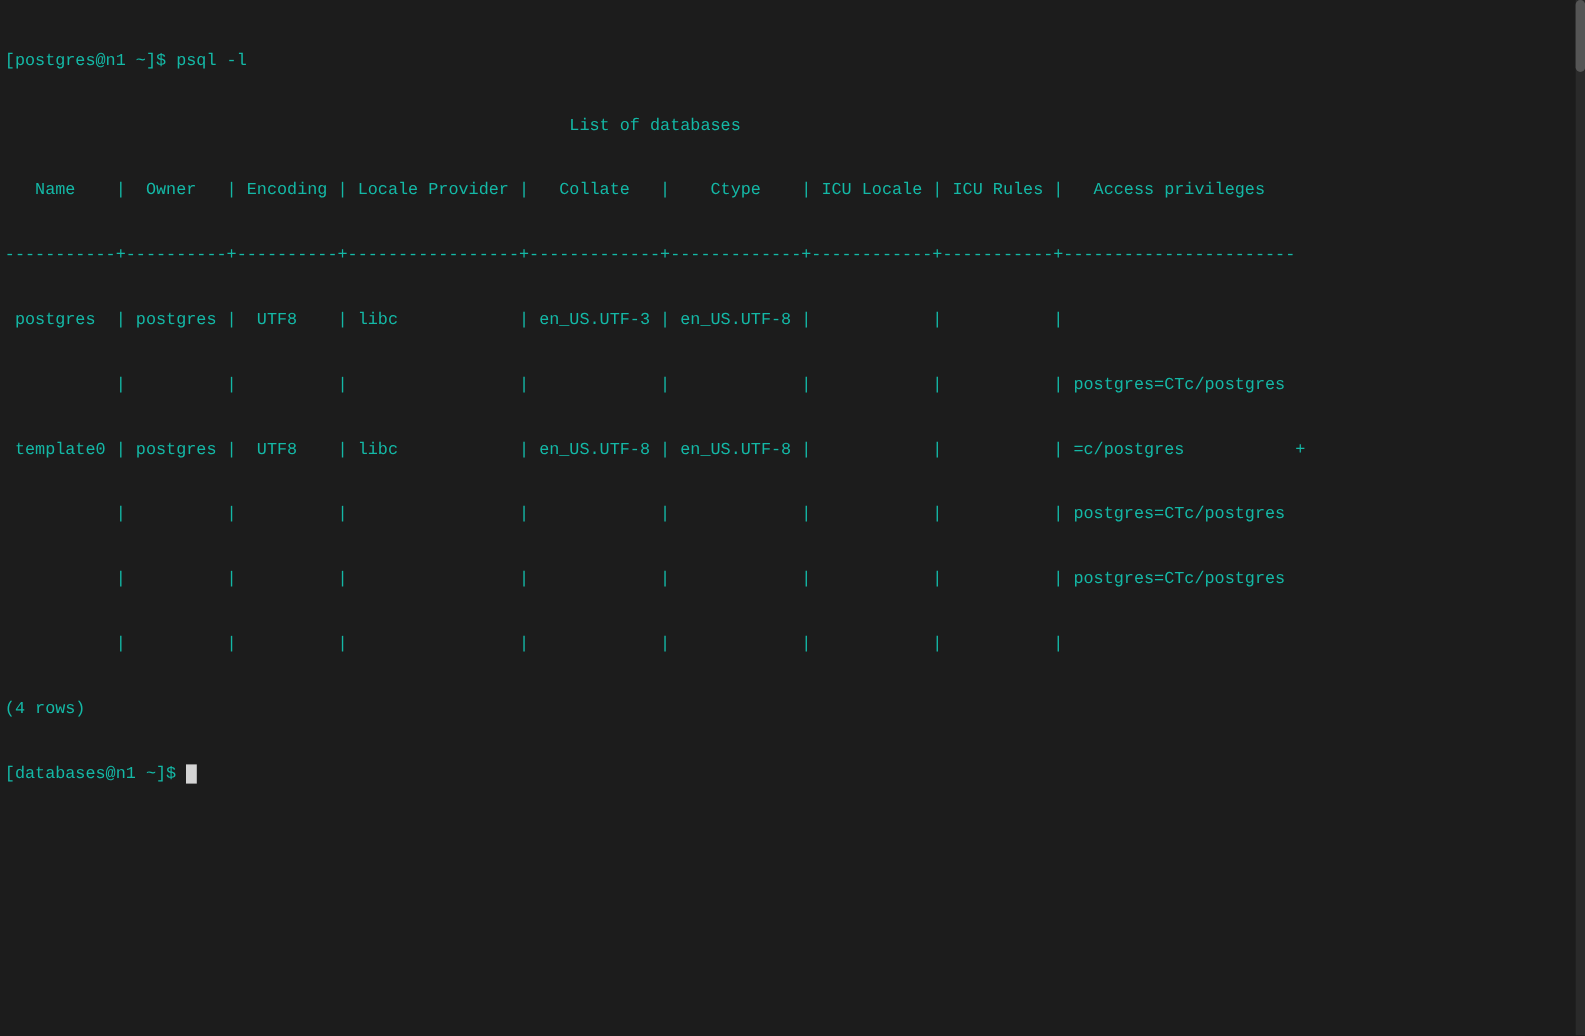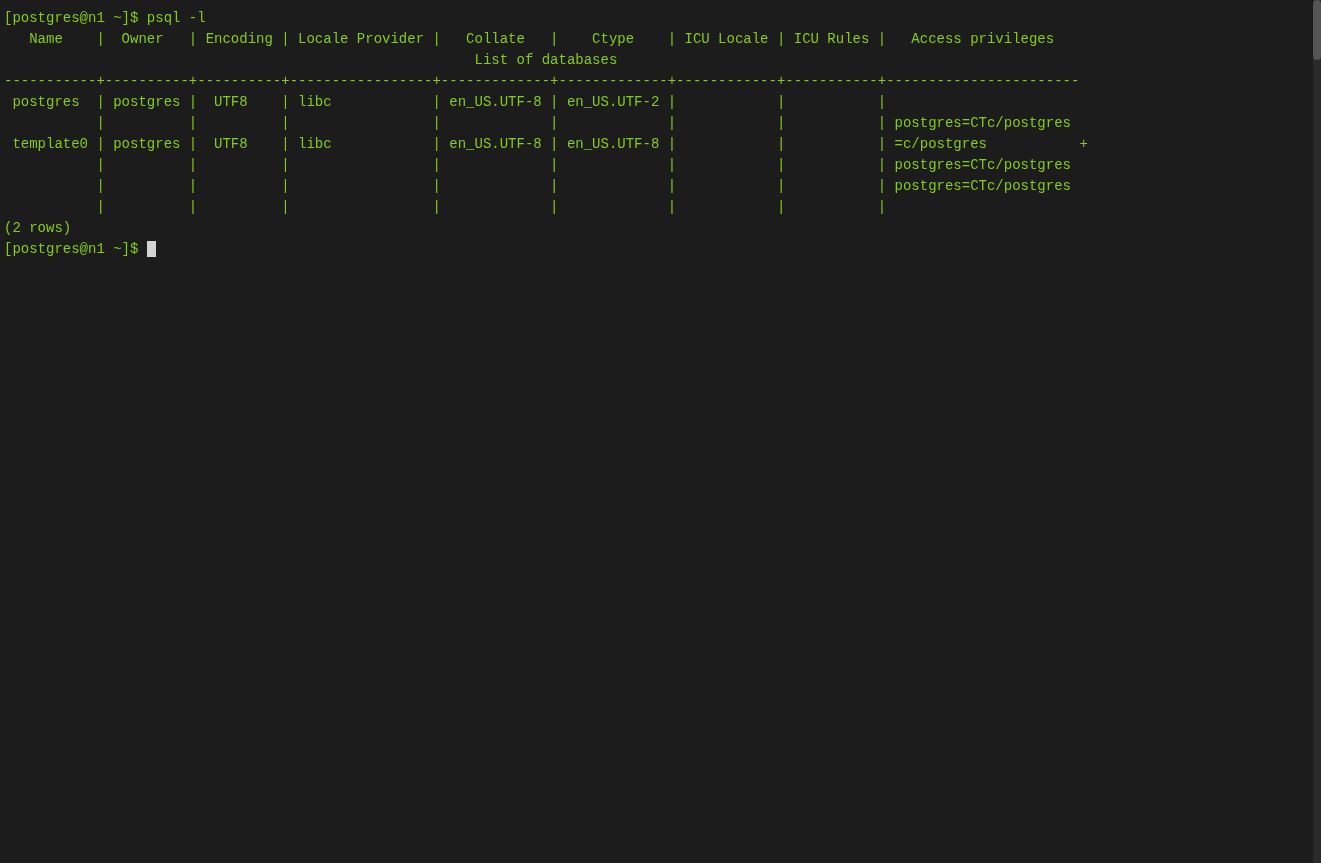--- a/index.html
+++ b/index.html
@@ -19,21 +19,22 @@
     .terminal {
       background-color: #1c1c1c;
       width: 100%;
       height: 100%;
       padding: 8px 4px;
       position: relative;
     }
     .terminal-line {
       white-space: pre;
       line-height: 1.5;
-      color: #84cc16;
+      color: #14b8a6;
+      margin-top: 33px;
     }
     .cursor {
       display: inline-block;
       width: 9px;
       height: 16px;
       background-color: #d4d4d4;
       vertical-align: text-bottom;
       animation: blink 1s step-end infinite;
     }
     @keyframes blink {
@@ -55,28 +56,28 @@
       border-radius: 4px;
       position: absolute;
       top: 0;
     }
   </style>
 </head>
 <body>
 
 <div class="terminal">
   <div class="terminal-line">[postgres@n1 ~]$ psql -l</div>
+  <div class="terminal-line">                                                        List of databases</div>
   <div class="terminal-line">   Name    |  Owner   | Encoding | Locale Provider |   Collate   |    Ctype    | ICU Locale | ICU Rules |   Access privileges   </div>
-  <div class="terminal-line">                                                        List of databases</div>
   <div class="terminal-line">-----------+----------+----------+-----------------+-------------+-------------+------------+-----------+-----------------------</div>
-  <div class="terminal-line"> postgres  | postgres |  UTF8    | libc            | en_US.UTF-8 | en_US.UTF-2 |            |           | </div>
+  <div class="terminal-line"> postgres  | postgres |  UTF8    | libc            | en_US.UTF-3 | en_US.UTF-8 |            |           | </div>
   <div class="terminal-line">           |          |          |                 |             |             |            |           | postgres=CTc/postgres</div>
   <div class="terminal-line"> template0 | postgres |  UTF8    | libc            | en_US.UTF-8 | en_US.UTF-8 |            |           | =c/postgres           +</div>
   <div class="terminal-line">           |          |          |                 |             |             |            |           | postgres=CTc/postgres</div>
   <div class="terminal-line">           |          |          |                 |             |             |            |           | postgres=CTc/postgres</div>
   <div class="terminal-line">           |          |          |                 |             |             |            |           | </div>
-  <div class="terminal-line">(2 rows)</div>
+  <div class="terminal-line">(4 rows)</div>
   <div class="terminal-line"></div>
-  <div class="terminal-line"><span>[postgres@n1 ~]$ </span><span class="cursor"></span></div>
+  <div class="terminal-line"><span>[databases@n1 ~]$ </span><span class="cursor"></span></div>
   <div class="scrollbar">
     <div class="scrollbar-thumb"></div>
   </div>
 </div>
 
 </body></html>

